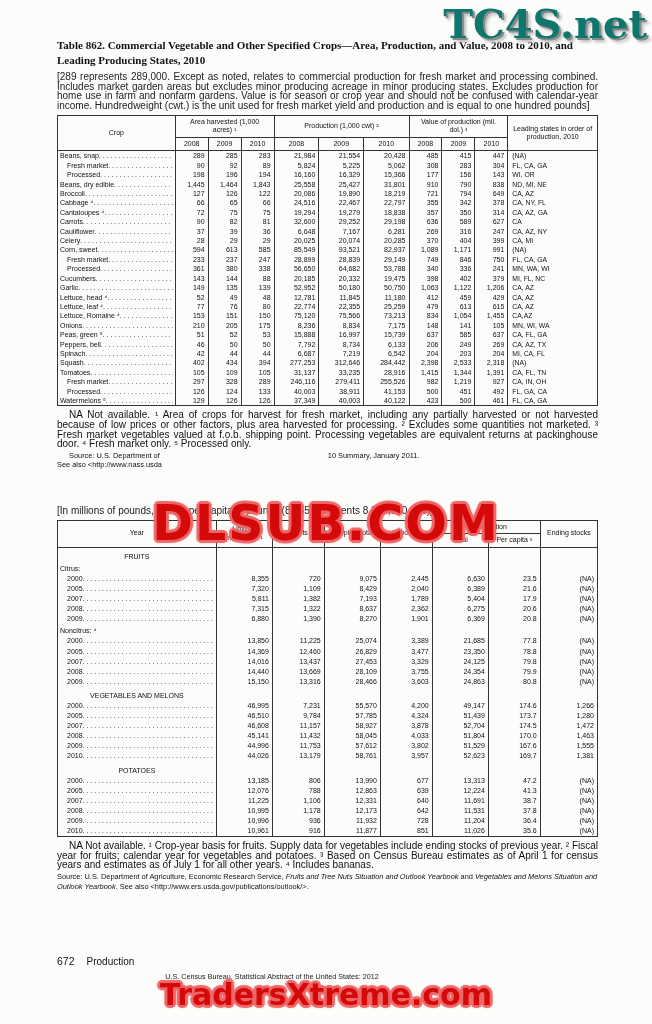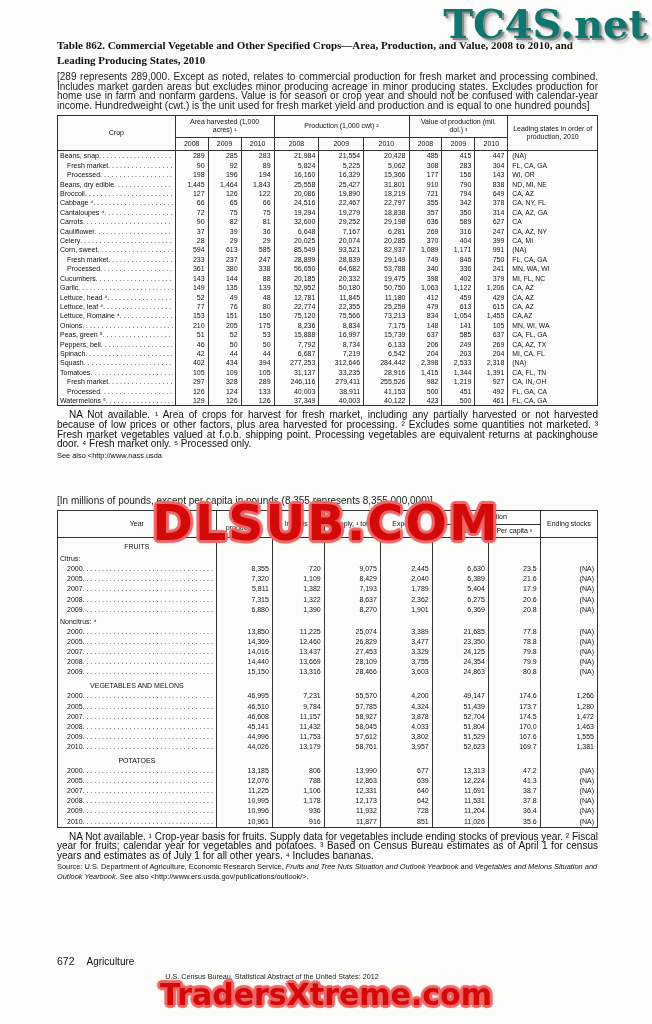--- a/index.html
+++ b/index.html
@@ -588,20 +588,23 @@
           <td class="num">500</td>
           <td class="num">461</td>
           <td class="states">FL, CA, GA</td>
         </tr>
       </tbody>
   </table>
 
   <p class="footnote">NA Not available. ¹ Area of crops for harvest for fresh market, including any partially harvested or not harvested because of low prices or other factors, plus area harvested for processing. ² Excludes some quantities not marketed. ³ Fresh market vegetables valued at f.o.b. shipping point. Processing vegetables are equivalent returns at packinghouse door. ⁴ Fresh market only. ⁵ Processed only.</p>
 
   <div class="source">
+    <div class="first">
+      <span>Source: U.S. Department of</span><span class="src-gap"></span><span>10 Summary, January 2011.</span>
+    </div>
     <div>See also &lt;http://www.nass.usda</div>
   </div>
 
   <div class="t863-block">
     <p class="headnote">[In millions of pounds, except per capita in pounds (8,355 represents 8,355,000,000)]</p>
 
     <table class="t863">
       <colgroup>
         <col style="width:29.4%">
           <col style="width:10.4%">
@@ -1012,18 +1015,18 @@
     </table>
 
     <p class="footnote">NA Not available. ¹ Crop-year basis for fruits. Supply data for vegetables include ending stocks of previous year. ² Fiscal year for fruits; calendar year for vegetables and potatoes. ³ Based on Census Bureau estimates as of April 1 for census years and estimates as of July 1 for all other years. ⁴ Includes bananas.</p>
     <div class="source first">
       <span>Source: U.S. Department of Agriculture, Economic Research Service, </span><span class="src-it">Fruits and Tree Nuts Situation and Outlook Yearbook</span><span> and </span><span class="src-it">Vegetables and Melons Situation and Outlook Yearbook</span><span>. See also &lt;http://www.ers.usda.gov/publications/outlook/&gt;.</span>
     </div>
   </div>
 </div>
 
 <div class="pg-footer">
-  <span>672</span><span class="sect-name">Agriculture</span>
+  <span>672</span><span class="sect-name">Production</span>
 </div>
 <div class="census-line">U.S. Census Bureau, Statistical Abstract of the United States: 2012</div>
 
 <div class="wm wm-red wm-mid">DLSUB.COM</div>
 <div class="wm wm-red wm-bottom">TradersXtreme.com</div>
 
 </body></html>

